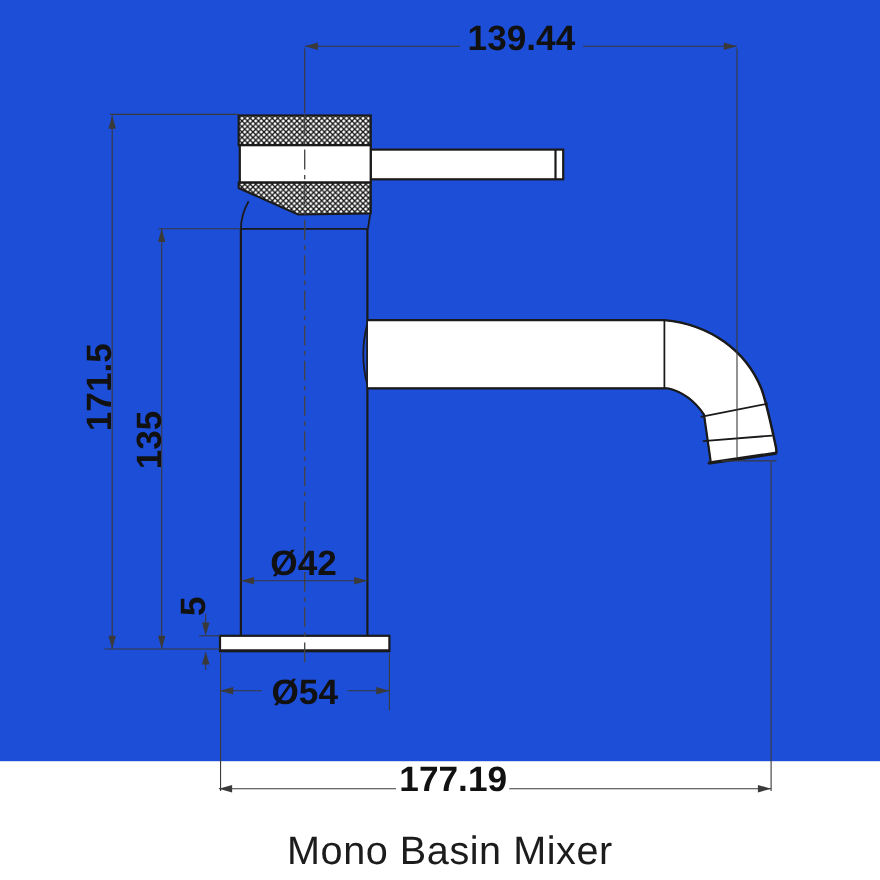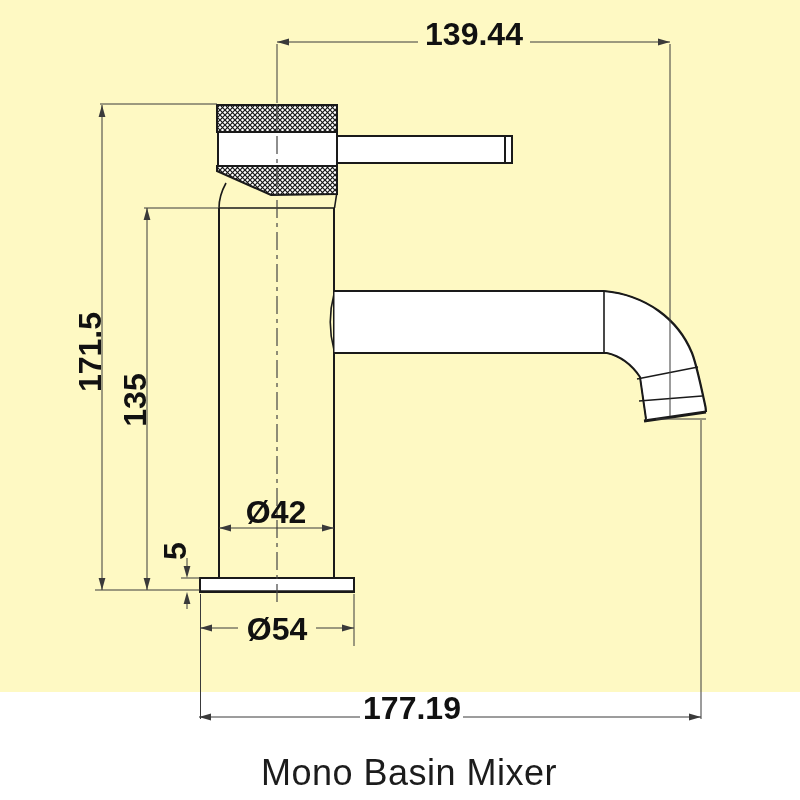--- a/index.html
+++ b/index.html
@@ -8,21 +8,21 @@
     background: #ffffff;
     width: 800px;
     height: 800px;
     overflow: hidden;
     font-family: "Liberation Sans", sans-serif;
   }
   .stage {
     position: relative;
     width: 800px;
     height: 692px;
-    background: #fef9c3;
+    background: #1d4ed8;
   }
   svg { display: block; }
   .obj  { stroke: #1a1a1a; fill: none; }
   .objf { stroke: #1a1a1a; fill: #ffffff; }
   .knurl-shape { stroke: #1a1a1a; }
   .dim  { stroke: #3a3a3a; stroke-width: 1; fill: none; }
   .dim-arrow { fill: #3a3a3a; stroke: none; }
   .dim-text {
     font-family: "Liberation Sans", sans-serif;
     font-weight: bold;

